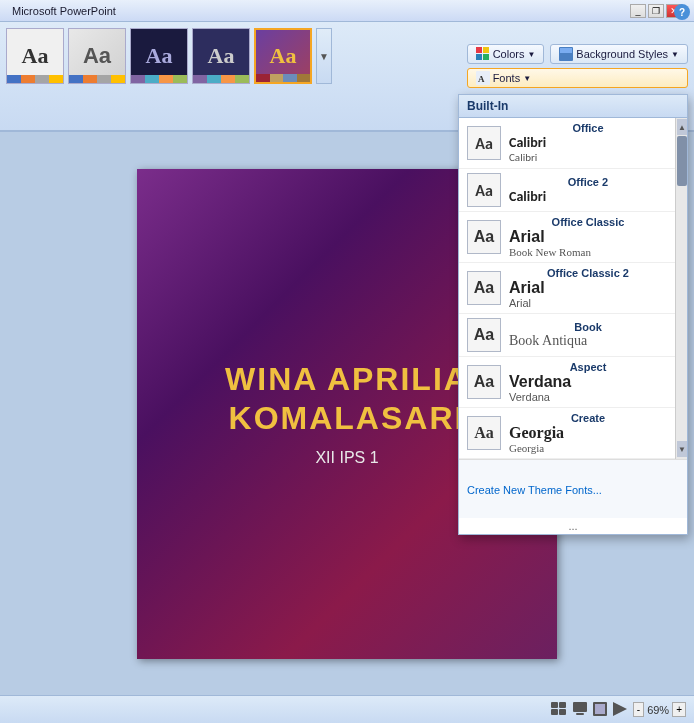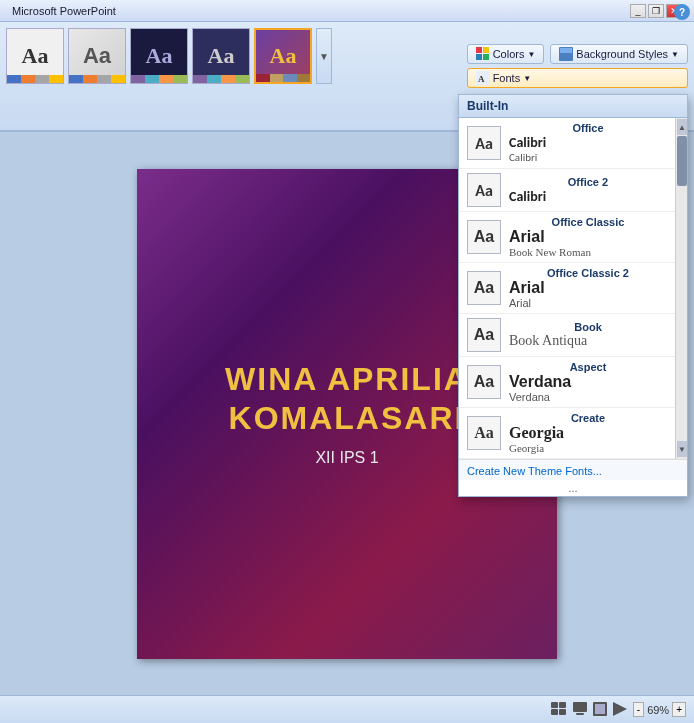--- a/index.html
+++ b/index.html
@@ -225,21 +225,21 @@
     .font-item-heading {
       font-size: 14px;
       color: #222;
       font-weight: bold;
     }
     .font-item-body {
       font-size: 11px;
       color: #555;
     }
     .fonts-panel-footer {
-      padding: 1px 8px;
+      padding: 20px 8px;
       border-top: 1px solid #ddd;
       background: #f5f8fc;
     }
     .create-fonts-link {
       font-size: 11px;
       color: #0066cc;
       cursor: pointer;
       text-decoration: none;
     }
     .more-dots {

